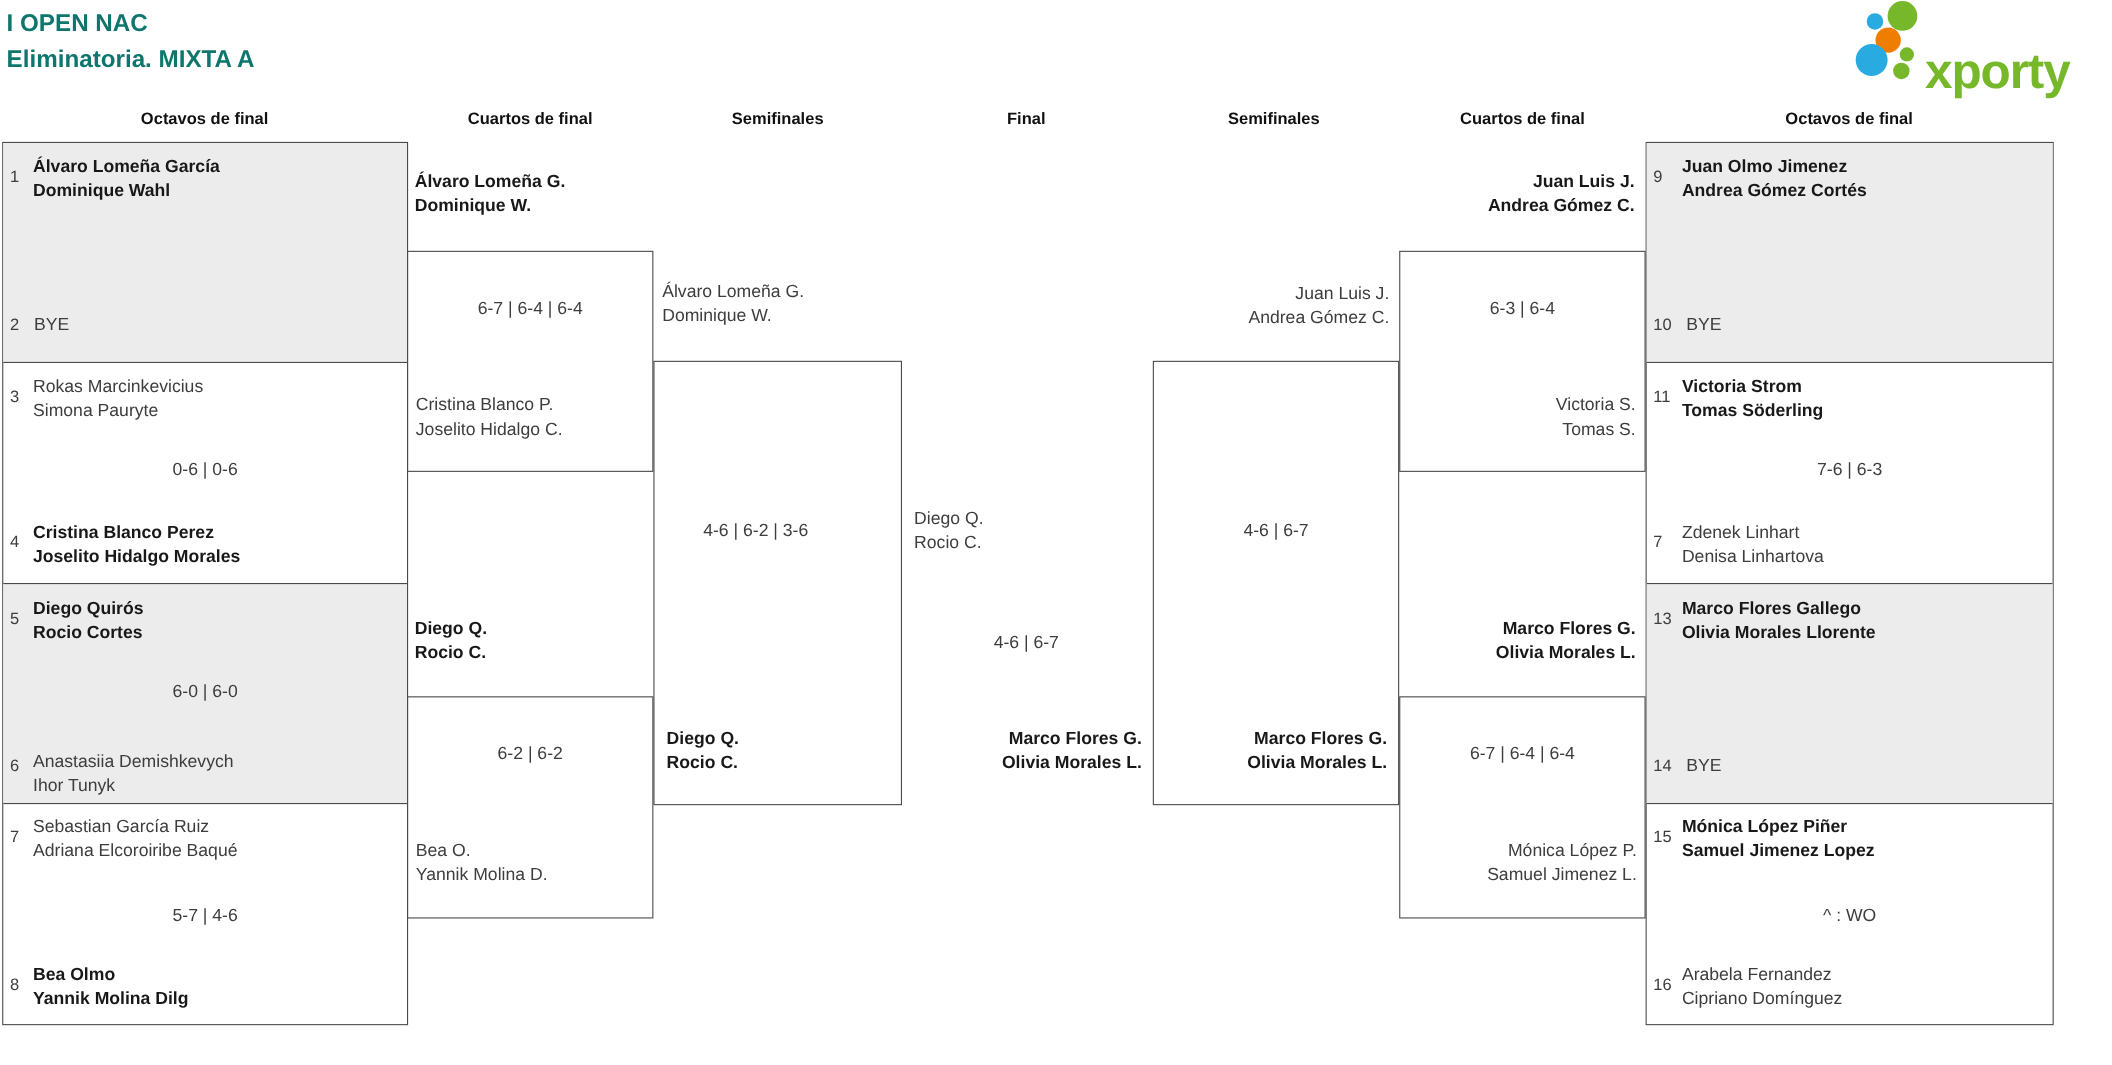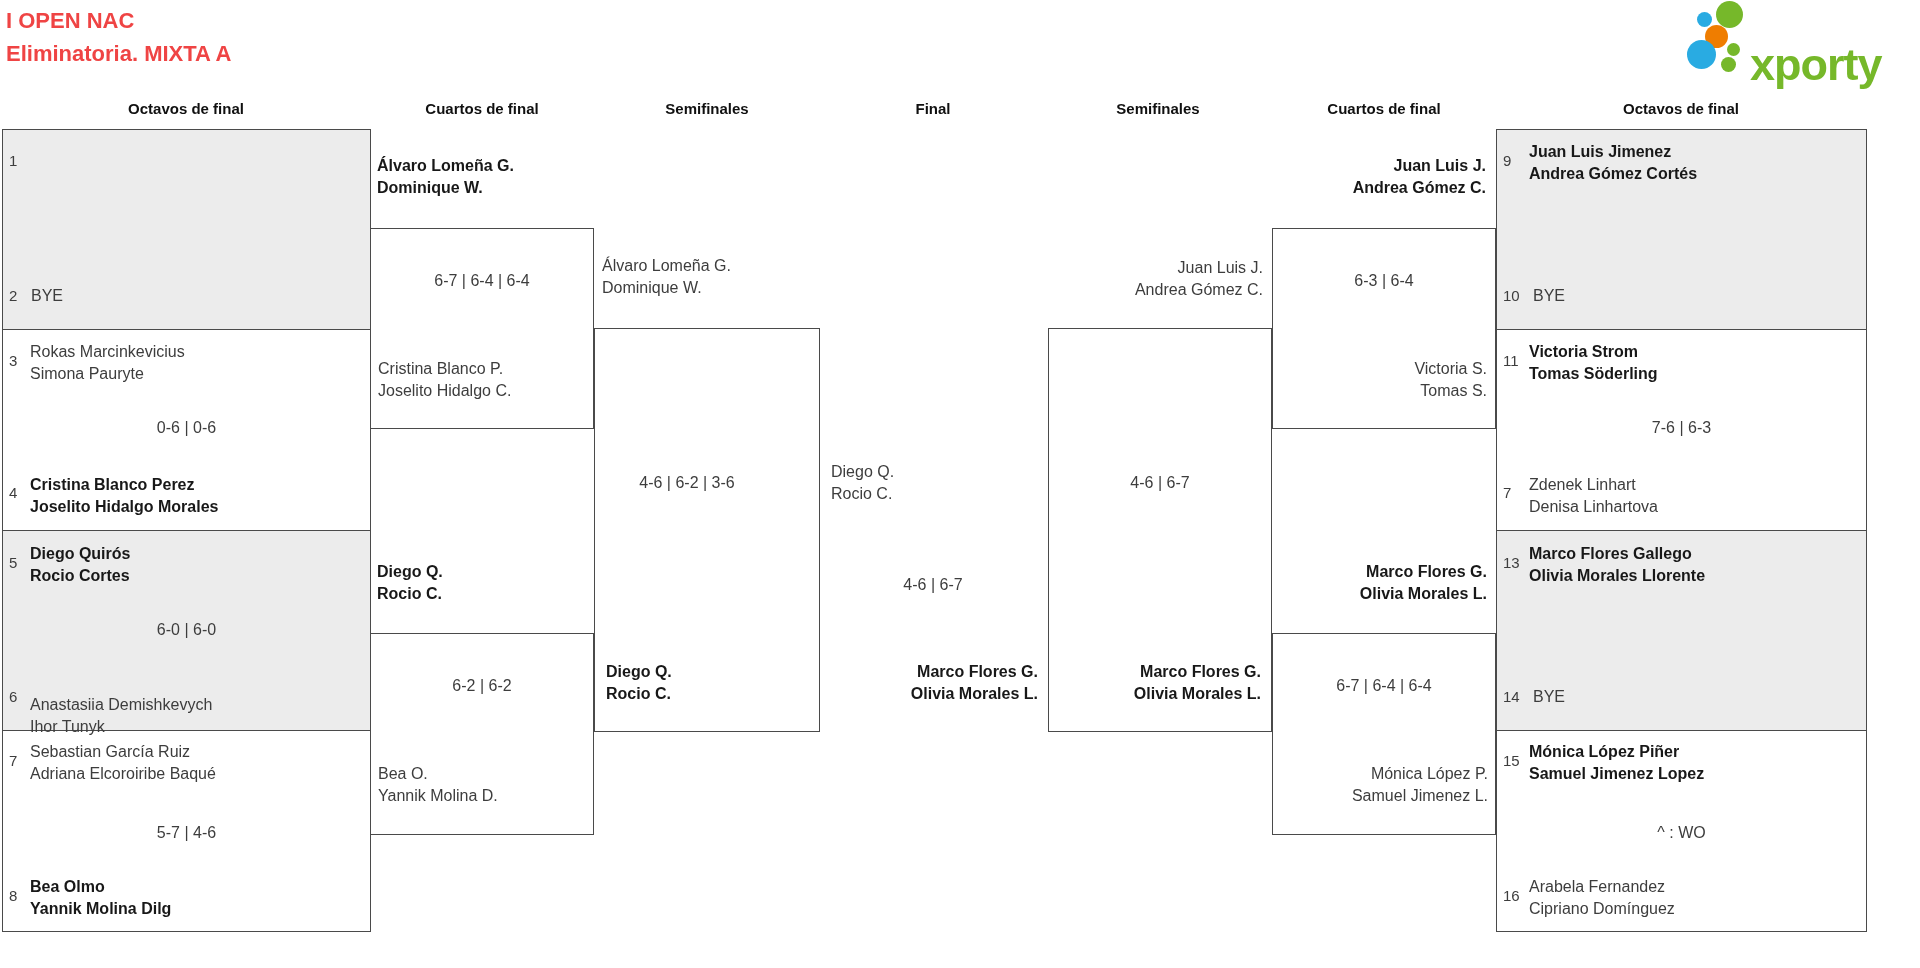--- a/index.html
+++ b/index.html
@@ -1,18 +1,18 @@
 <!DOCTYPE html>
 <html><head>
 <meta charset="utf-8">
 <style>
   html,body{margin:0;padding:0;background:#fff;}
   .canvas{position:relative;width:1920px;height:968px;background:#fff;overflow:hidden;
           font-family:"Liberation Sans","DejaVu Sans",sans-serif;color:#3d3d3d;}
-  .title{position:absolute;left:6px;top:4px;font-size:22px;line-height:33px;font-weight:bold;color:#ef4444;}
+  .title{position:absolute;left:6px;top:4px;font-size:22px;line-height:33px;font-weight:bold;color:#0f766e;}
   .hdr{position:absolute;top:100px;width:200px;text-align:center;font-size:15px;font-weight:bold;color:#101010;white-space:nowrap;}
   .box{position:absolute;border:1px solid #4a4a4a;box-sizing:border-box;background:transparent;}
   .ocell{position:absolute;left:0;width:100%;box-sizing:border-box;}
   .gray{background:#ececec;}
   .divider{border-top:1px solid #4a4a4a;}
   .names{position:absolute;font-size:16px;line-height:22px;white-space:nowrap;}
   .bold{font-weight:bold;color:#181818;}
   .seednum{position:absolute;font-size:15px;line-height:17px;color:#3d3d3d;}
   .score{position:absolute;font-size:16px;line-height:17px;text-align:center;color:#3d3d3d;white-space:nowrap;}
   .r{text-align:right;}
@@ -50,20 +50,24 @@
   <div class="hdr" style="left:1284px">Cuartos de final</div>
   <div class="hdr" style="left:1581px">Octavos de final</div>
 
   <div class="box" style="left:2px;top:129px;width:369px;height:803px">
     <div class="ocell gray" style="top:0;height:199px"></div>
     <div class="ocell divider" style="top:199px;height:201px"></div>
     <div class="ocell gray divider" style="top:400px;height:200px"></div>
     <div class="ocell divider" style="top:600px;height:203px"></div>
 
     <div class="seednum" style="left:6px;top:22px">1</div>
+    <div class="names bold" style="left:27px;top:11px">
+      <div>Álvaro Lomeña García</div>
+      <div>Dominique Wahl</div>
+    </div>
     <div class="seednum" style="left:6px;top:157px">2</div>
     <div class="bye" style="left:28px;top:157px">BYE</div>
 
     <div class="seednum" style="left:6px;top:222px">3</div>
     <div class="names" style="left:27px;top:211px">
       <div>Rokas Marcinkevicius</div>
       <div>Simona Pauryte</div>
     </div>
     <div class="score" style="left:0;width:100%;top:289px">0-6 | 0-6</div>
     <div class="seednum" style="left:6px;top:354px">4</div>
@@ -72,21 +76,21 @@
       <div>Joselito Hidalgo Morales</div>
     </div>
 
     <div class="seednum" style="left:6px;top:424px">5</div>
     <div class="names bold" style="left:27px;top:413px">
       <div>Diego Quirós</div>
       <div>Rocio Cortes</div>
     </div>
     <div class="score" style="left:0;width:100%;top:491px">6-0 | 6-0</div>
     <div class="seednum" style="left:6px;top:558px">6</div>
-    <div class="names" style="left:27px;top:564px">
+    <div class="names" style="left:27px;top:552px">
       <div>Anastasiia Demishkevych</div>
       <div>Ihor Tunyk</div>
     </div>
 
     <div class="seednum" style="left:6px;top:622px">7</div>
     <div class="names" style="left:27px;top:611px">
       <div>Sebastian García Ruiz</div>
       <div>Adriana Elcoroiribe Baqué</div>
     </div>
     <div class="score" style="left:0;width:100%;top:694px">5-7 | 4-6</div>
@@ -98,21 +102,21 @@
   </div>
 
   <div class="box" style="left:1496px;top:129px;width:371px;height:803px">
     <div class="ocell gray" style="top:0;height:199px"></div>
     <div class="ocell divider" style="top:199px;height:201px"></div>
     <div class="ocell gray divider" style="top:400px;height:200px"></div>
     <div class="ocell divider" style="top:600px;height:203px"></div>
 
     <div class="seednum" style="left:6px;top:22px">9</div>
     <div class="names bold" style="left:32px;top:11px">
-      <div>Juan Luis Jimenez</div>
+      <div>Juan Olmo Jimenez</div>
       <div>Andrea Gómez Cortés</div>
     </div>
     <div class="seednum" style="left:6px;top:157px">10</div>
     <div class="bye" style="left:36px;top:157px">BYE</div>
 
     <div class="seednum" style="left:6px;top:222px">11</div>
     <div class="names bold" style="left:32px;top:211px">
       <div>Victoria Strom</div>
       <div>Tomas Söderling</div>
     </div>

